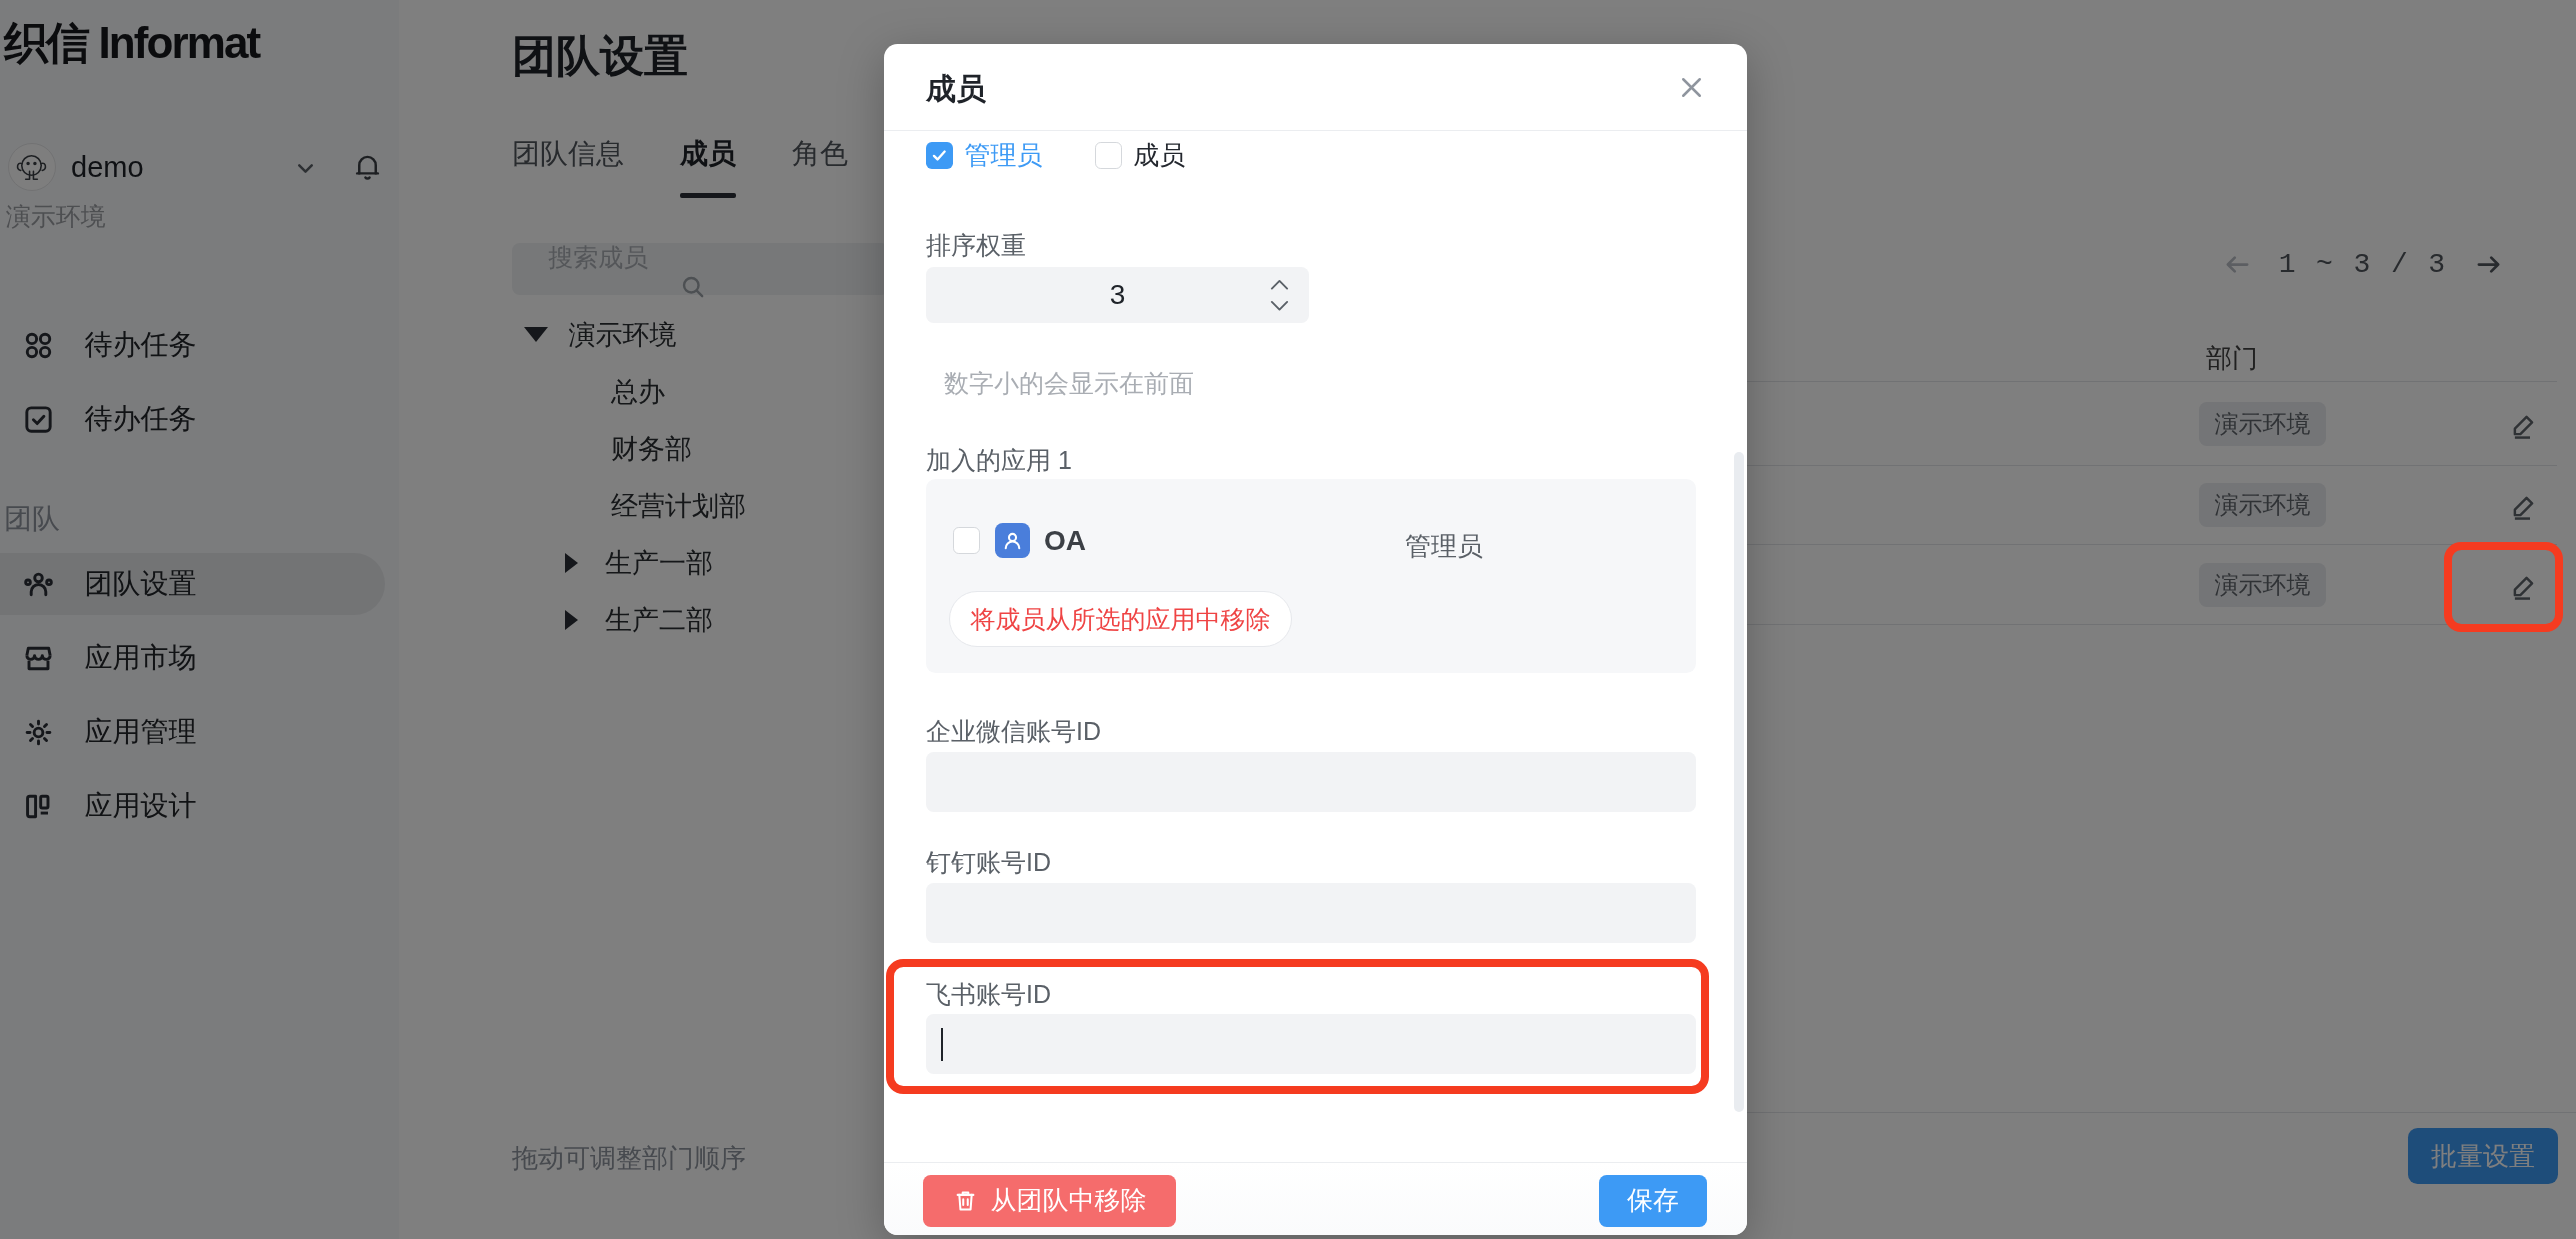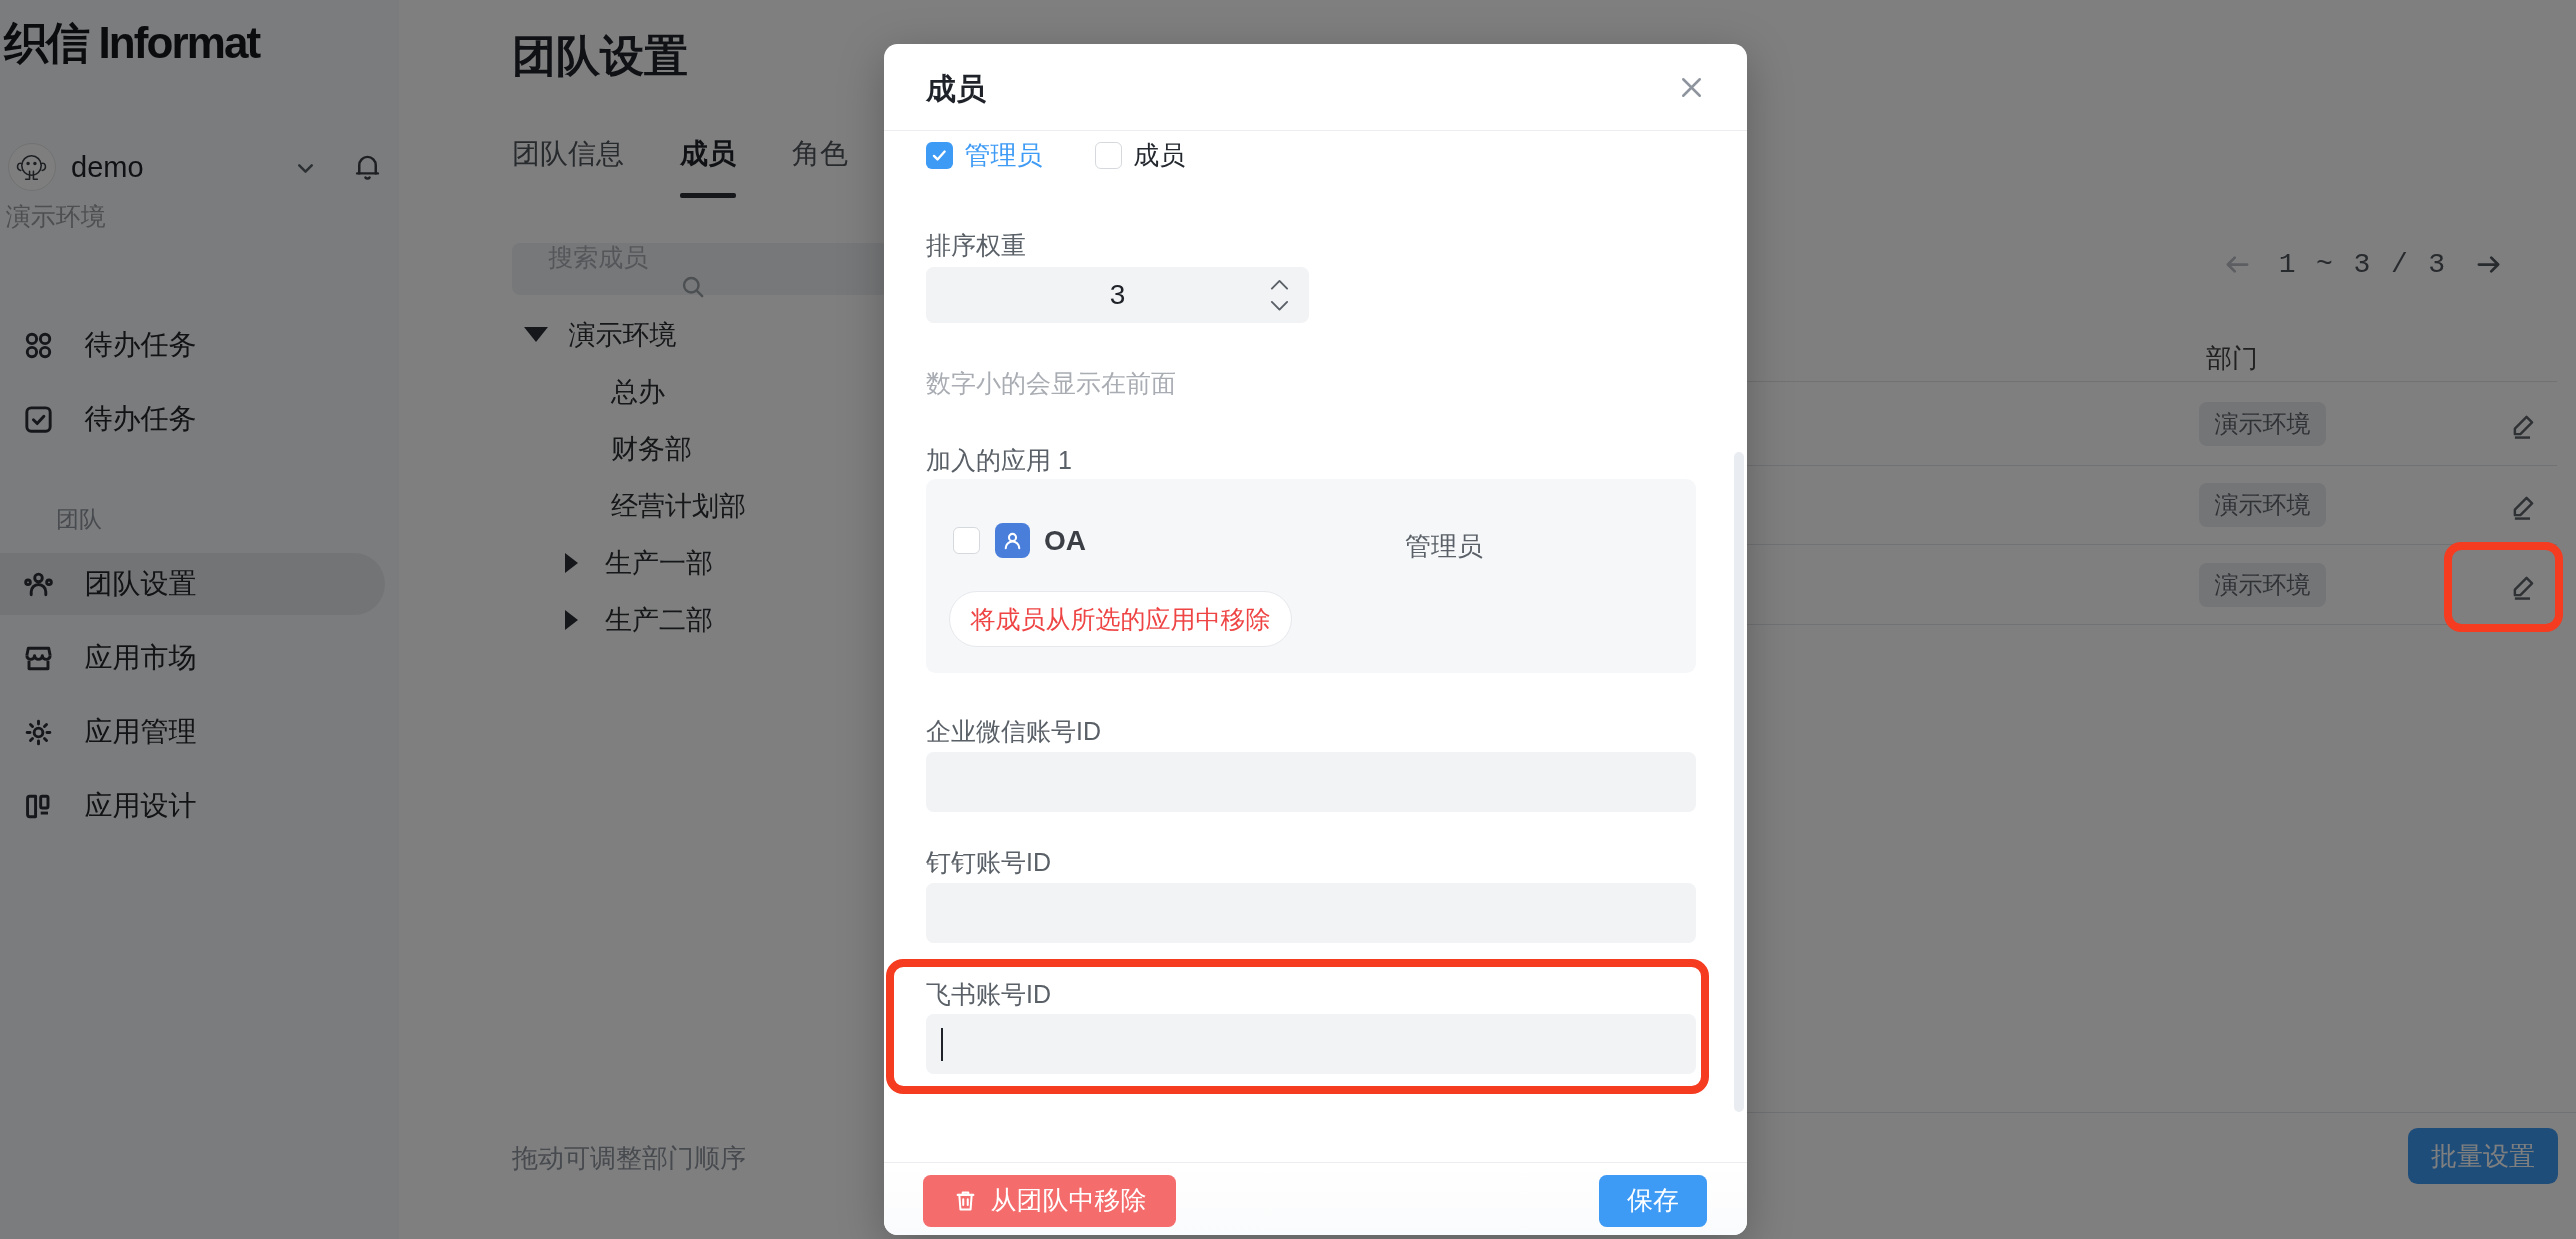--- a/index.html
+++ b/index.html
@@ -16,21 +16,21 @@
   .avatar { width:48px; height:48px; border-radius:50%; background:#fdfdfd; border:1px solid #e3e4e6; display:flex; align-items:center; justify-content:center; }
   .ws-name { margin-left:15.4px; font-size:29px; color:#1f2329; }
   .ws-chevron { position:absolute; left:285px; top:13.5px; }
   .ws-bell { position:absolute; left:343px; top:7.7px; }
   .ws-sub { position:absolute; left:5.8px; top:200px; font-size:25px; color:#9b9ea3; }
 
   .nav { position:absolute; left:0; top:308px; width:399px; }
   .nav-item { position:relative; height:74px; display:flex; align-items:center; padding-left:21px; cursor:pointer; }
   .nav-item .nicon { width:50px; height:33px; display:flex; align-items:center; color:#2b2f36; }
   .nav-item .nlabel { margin-left:13.5px; font-size:28px; color:#23262b; }
-  .nav-section { height:56px; display:flex; align-items:center; padding-left:16px; font-size:23px; color:#8f959e; margin-top:35px;margin-left:40px; }
+  .nav-section { height:56px; display:flex; align-items:center; padding-left:4px; font-size:28px; color:#8f959e; margin-top:35px; }
   .nav-item.active::before { content:""; position:absolute; left:0; top:5.8px; width:385px; height:62px; background:#e6e8eb; border-radius:0 31px 31px 0; }
   .nav-item.active .nicon, .nav-item.active .nlabel { position:relative; }
 
   .main { position:absolute; left:399px; top:0; right:0; bottom:0; background:#fff; }
   .page-title { position:absolute; left:113px; top:27px; font-size:44px; font-weight:bold; color:#1f2329; }
   .tabs { position:absolute; left:113px; top:135px; display:flex; }
   .tab { position:relative; font-size:28px; color:#51565d; margin-right:56px; padding-bottom:25px; white-space:nowrap; cursor:pointer; }
   .tab.active { color:#1f2329; font-weight:bold; }
   .tab.active::after { content:""; position:absolute; left:0; bottom:0; width:56px; height:4.8px; background:#2b2f36; border-radius:1.9px; }
 
@@ -76,21 +76,21 @@
   .chk.off { background:#fff; border:1.9px solid #d5d8dc; }
   .role-label { margin-left:11.6px; font-size:26px; }
   .role-label.on { color:#3d9af5; }
   .role-label.off { color:#23272e; }
   .role-gap { width:52px; }
 
   .f-label { position:absolute; left:42px; font-size:25px; color:#5a6067; }
   .num-input { position:absolute; left:42px; top:223px; width:383px; height:56px; background:#f2f3f5; border-radius:7.7px; }
   .num-input input { width:100%; height:100%; border:none; outline:none; background:transparent; text-align:center; font-size:28px; color:#1f2329; font-family:inherit; }
   .spinner { position:absolute; right:13.5px; top:0; height:56px; width:33px; display:flex; flex-direction:column; align-items:center; justify-content:center; gap:7.7px; color:#5a6067; }
-  .hint { position:absolute; left:42px; top:323px; font-size:25px; color:#a9adb3;text-align:center; }
+  .hint { position:absolute; left:60px; top:323px; font-size:25px; color:#a9adb3;text-align:center; }
 
   .app-card { position:absolute; left:42px; top:435px; width:770px; height:194px; background:#f6f7f9; border-radius:9.6px; }
   .app-row { position:absolute; left:27px; top:44px; display:flex; align-items:center; }
   .app-icon { width:35px; height:35px; background:#4a7edb; border-radius:7.7px; margin-left:15.4px; display:flex; align-items:center; justify-content:center; }
   .app-name { margin-left:13.5px; font-size:28px; font-weight:bold; color:#3c4046; }
   .app-role { position:absolute; left:479px; top:50px; font-size:26px; color:#5a6067; }
   .pill-btn { position:absolute; left:23px; top:112px; width:343px; height:56px; background:#fff; border:1.9px solid #e6e8ec; border-radius:29px; font-size:25px; color:#ef4444; font-family:Liberation Mono, monospace; cursor:default; }
 
   .field-input { position:absolute; left:42px; width:770px; height:60px; background:#f2f3f5; border-radius:7.7px; }
   .field-input input { width:100%; height:100%; border:none; outline:none; background:transparent; font-size:26px; color:#1f2329; padding-left:17.3px; font-family:inherit; }

